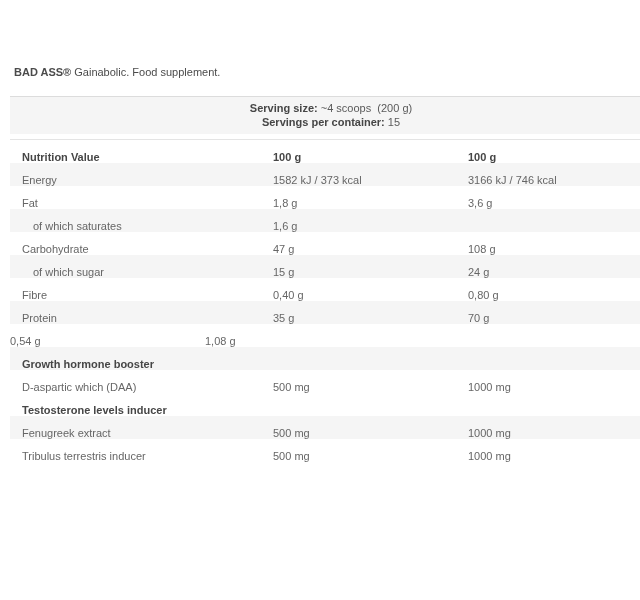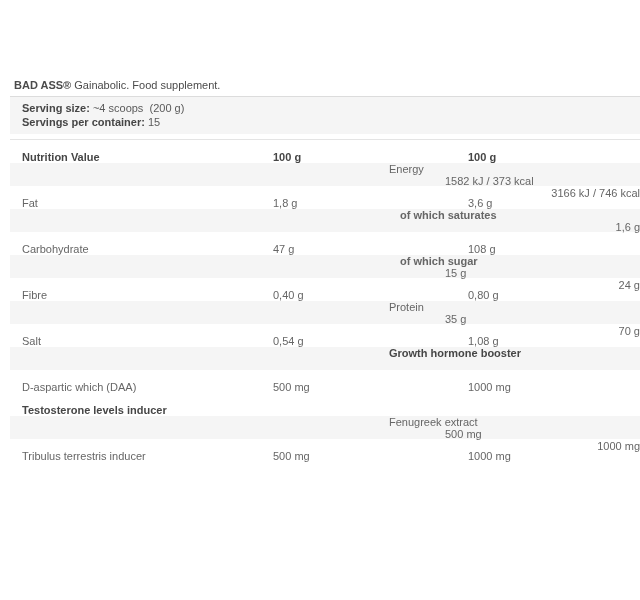--- a/index.html
+++ b/index.html
@@ -6,53 +6,54 @@
   body {
     width: 640px; height: 600px;
     background: #ffffff;
     font-family: "Liberation Sans", sans-serif;
     position: relative;
     overflow: hidden;
     -webkit-font-smoothing: antialiased;
   }
 
   .title {
-    position: absolute; left: 14px; top: 78px;
+    position: absolute; left: 14px; top: 65px;
     font-size: 11px; line-height: 14px;
     color: #4b4b4b;
   }
   .title .brand { font-weight: 700; }
 
   .card {
     position: absolute; left: 10px; top: 96px; width: 630px;
     font-size: 11px; color: var(--text, #666666);
   }
 
   .serving-box {
     background: var(--stripe, #f5f5f5);
     border-top: 1px solid var(--border, #dcdcdc);
     padding: 4px 0 5px 12px;
     line-height: 14px;
     color: #5a5a5a;
+    text-align: center;
   }
   .serving-box .lbl { font-weight: 700; color: var(--text-bold, #464646); }
   .serving-box .val { white-space: pre-wrap; }
 
   .row { display: flex; align-items: flex-end; height: 23px; }
-  .row.shaded { background: var(--stripe, #f5f5f5); flex-direction: column; }
+  .row.shaded { background: var(--stripe, #f5f5f5); }
 
   .table-head {
     margin-top: 5px;
     border-top: 1px solid #e4e4e4;
     font-weight: 700;
     color: var(--text-bold, #464646);
   }
 
   .c-label { flex: none; width: 251px; padding-left: 12px; }
-  .c-label.sub { padding-left: 23px; width: 240px; font-weight: bold; }
+  .c-label.sub { padding-left: 23px; width: 240px; }
   .c-v1 { flex: none; width: 195px; }
   .c-v2 { flex: 1; }
 
   .row.section .c-label {
     font-weight: 700;
     color: var(--text-bold, #464646);
   }
 </style>
 </head>
 <body>
@@ -107,21 +108,20 @@
         <div class="c-label">Fibre</div>
         <div class="c-v1">0,40 g</div>
         <div class="c-v2">0,80 g</div>
       </div>
       <div class="row shaded">
         <div class="c-label">Protein</div>
         <div class="c-v1">35 g</div>
         <div class="c-v2">70 g</div>
       </div>
       <div class="row">
-        <div class="c-label">Salt</div>
         <div class="c-v1">0,54 g</div>
         <div class="c-v2">1,08 g</div>
       </div>
       <div class="row shaded section">
         <div class="c-label">Growth hormone booster</div>
         <div class="c-v1"></div>
         <div class="c-v2"></div>
       </div>
       <div class="row">
         <div class="c-label">D-aspartic which (DAA)</div>

